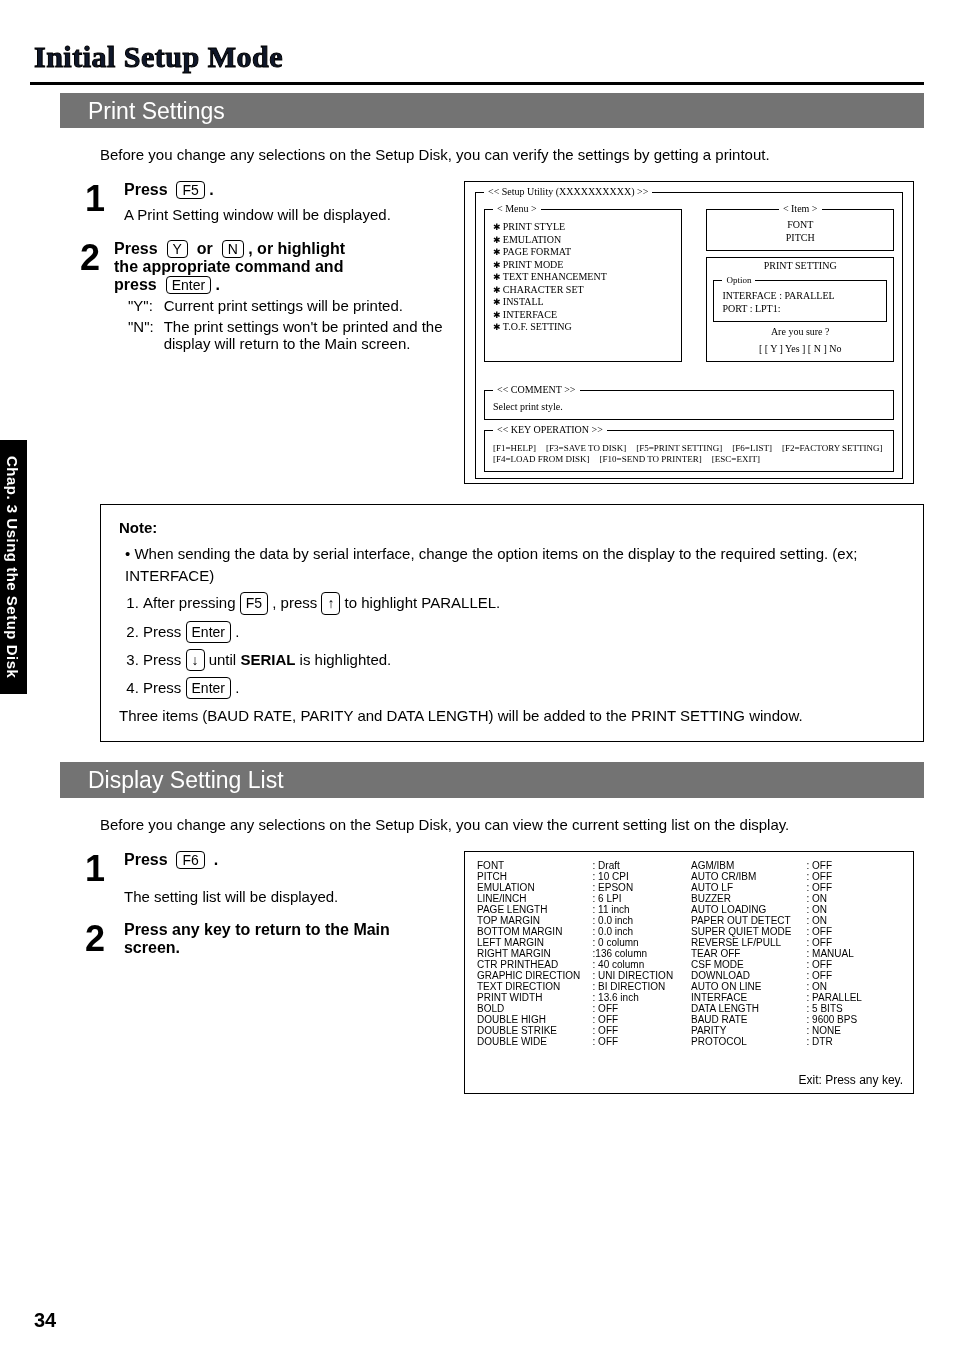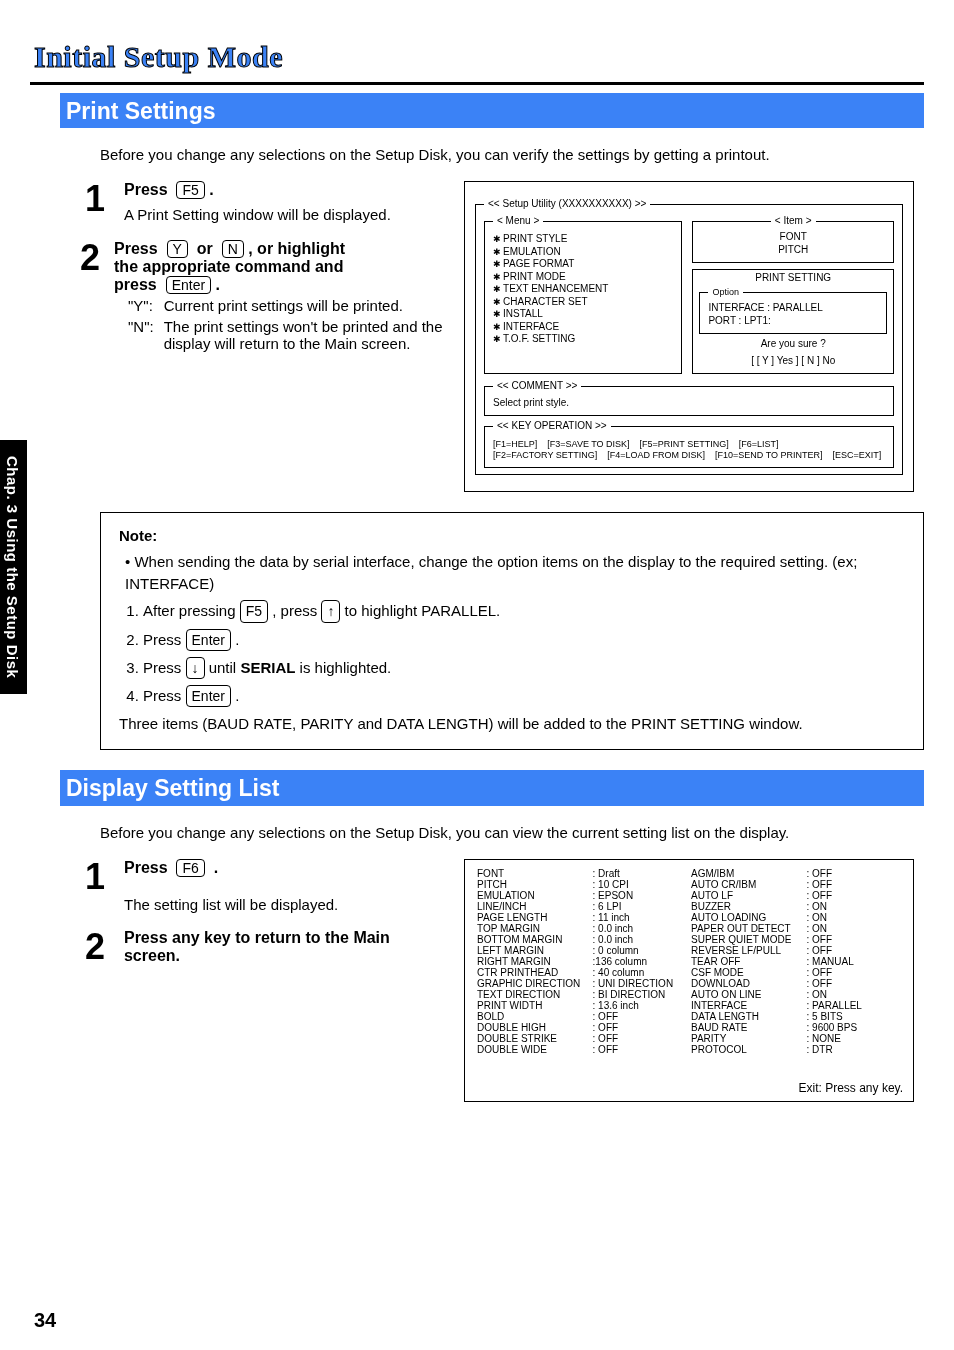--- a/index.html
+++ b/index.html
@@ -1,37 +1,37 @@
 <!DOCTYPE html>
 <html><head>
 <meta charset="utf-8">
 <style>
   html,body{margin:0;padding:0;background:#fff;color:#000;font-family:Helvetica,Arial,sans-serif}
   .page{width:954px;height:1350px;position:relative;box-sizing:border-box;padding:40px 30px 20px 30px}
-  .pgtitle{font-family:Georgia,'Times New Roman',serif;font-size:30px;font-weight:bold;letter-spacing:0.5px;color:#3b82f6;-webkit-text-stroke:1px #000;text-shadow:2px 0 0 #fff,-2px 0 0 #fff,0 2px 0 #fff,0 -2px 0 #fff;margin:0 0 8px 4px}
+  .pgtitle{font-family:Georgia,'Times New Roman',serif;font-size:30px;font-weight:bold;letter-spacing:0.5px;color:#0f172a;-webkit-text-stroke:1px #000;text-shadow:2px 0 0 #fff,-2px 0 0 #fff,0 2px 0 #fff,0 -2px 0 #fff;margin:0 0 8px 4px}
   .hrule{height:3px;background:#000;margin:0 0 8px 0}
   .secbar{display:flex;align-items:flex-end;margin-left:30px}
-  .secbar .lab{background:#3b82f6;color:#fff;font-weight:bold;font-size:23px;padding:6px 14px 4px 6px;flex:1;line-height:1.1}
+  .secbar .lab{background:#737373;color:#fff;font-weight:normal;font-size:23px;padding:6px 14px 4px 28px;flex:1;line-height:1.1}
   .intro{margin:18px 0 18px 70px;font-size:15px}
   .row{display:flex;margin-left:50px;margin-right:10px;gap:14px}
   .steps{flex:0 0 370px}
   .step{display:flex;gap:14px;margin-bottom:14px}
   .num{font-size:36px;font-weight:bold;line-height:1;width:30px;text-align:center}
   .sb{font-weight:bold;font-size:16px}
   .txt{font-size:15px;line-height:1.35}
   .key{display:inline-block;border:1.5px solid #000;border-radius:4px;padding:0 5px;font-weight:normal;font-family:Arial;font-size:14px}
   .yn{margin-left:8px}
   .yn td{vertical-align:top;font-size:15px;padding:1px 4px}
-  .screenbox{border:1px solid #000;padding:16px 10px;font-family:Liberation Sans, sans-serif;font-size:10px;flex:1;line-height:1.25;box-sizing:border-box}
+  .screenbox{border:1px solid #000;padding:4px 10px;font-family:Liberation Serif, serif;font-size:10px;flex:1;line-height:1.25;box-sizing:border-box}
   fieldset.scr{border:1px solid #000;margin:0;padding:4px 8px 6px 8px}
   fieldset.scr>legend{padding:0 4px;font-size:10px}
   .menu ul{list-style:none;margin:2px 0 0 0;padding:0}
   .menu li{font-size:10px}
   .menu li::before{content:"\2731  ";font-size:9px}
-  .scrtop{display:flex;gap:10px}
+  .scrtop{display:flex;gap:24px}
   .rtcol{flex:1}
   .psbox{border:1px solid #000;margin-top:6px;padding:2px 6px 6px 6px;font-size:10px;text-align:center}
   .psbox .t{text-align:center;margin-bottom:2px}
   .opt{border:1px solid #000;padding:2px 6px;text-align:left;font-size:10px;margin:0 0 4px 0}
   .keyops{display:flex;flex-wrap:wrap;font-size:9px;gap:0 10px;margin-top:2px}
   .keyops span{white-space:nowrap}
   .notebox{border:1px solid #000;margin:20px 0 20px 70px;padding:12px 18px 14px 18px;font-size:15px;line-height:1.45}
   .notebox .nb{font-weight:bold}
   .notebox ol{margin:6px 0 6px 24px;padding:0}
   .notebox ol li{margin-bottom:6px}
@@ -129,21 +129,21 @@
               <fieldset class="scr opt" style="border:1px solid #000">
                 <legend style="font-size:9px">Option</legend>
                 <div>INTERFACE     : PARALLEL</div>
                 <div>PORT               : LPT1:</div>
               </fieldset>
               <div style="margin:4px 0">Are you sure  ?</div>
               <div>[ [ Y ] Yes ]    [ N ]  No</div>
             </div>
           </div>
         </div>
-        <fieldset class="scr" style="margin-top:6px">
+        <fieldset class="scr" style="margin-top:22px">
           <legend>&lt;&lt;  COMMENT  &gt;&gt;</legend>
           <div>Select print style.</div>
         </fieldset>
         <fieldset class="scr" style="margin-top:4px">
           <legend>&lt;&lt;  KEY OPERATION  &gt;&gt;</legend>
           <div class="keyops" id="kops">
               <span>[F1=HELP]</span>
               <span>[F3=SAVE TO DISK]</span>
               <span>[F5=PRINT SETTING]</span>
               <span>[F6=LIST]</span>

